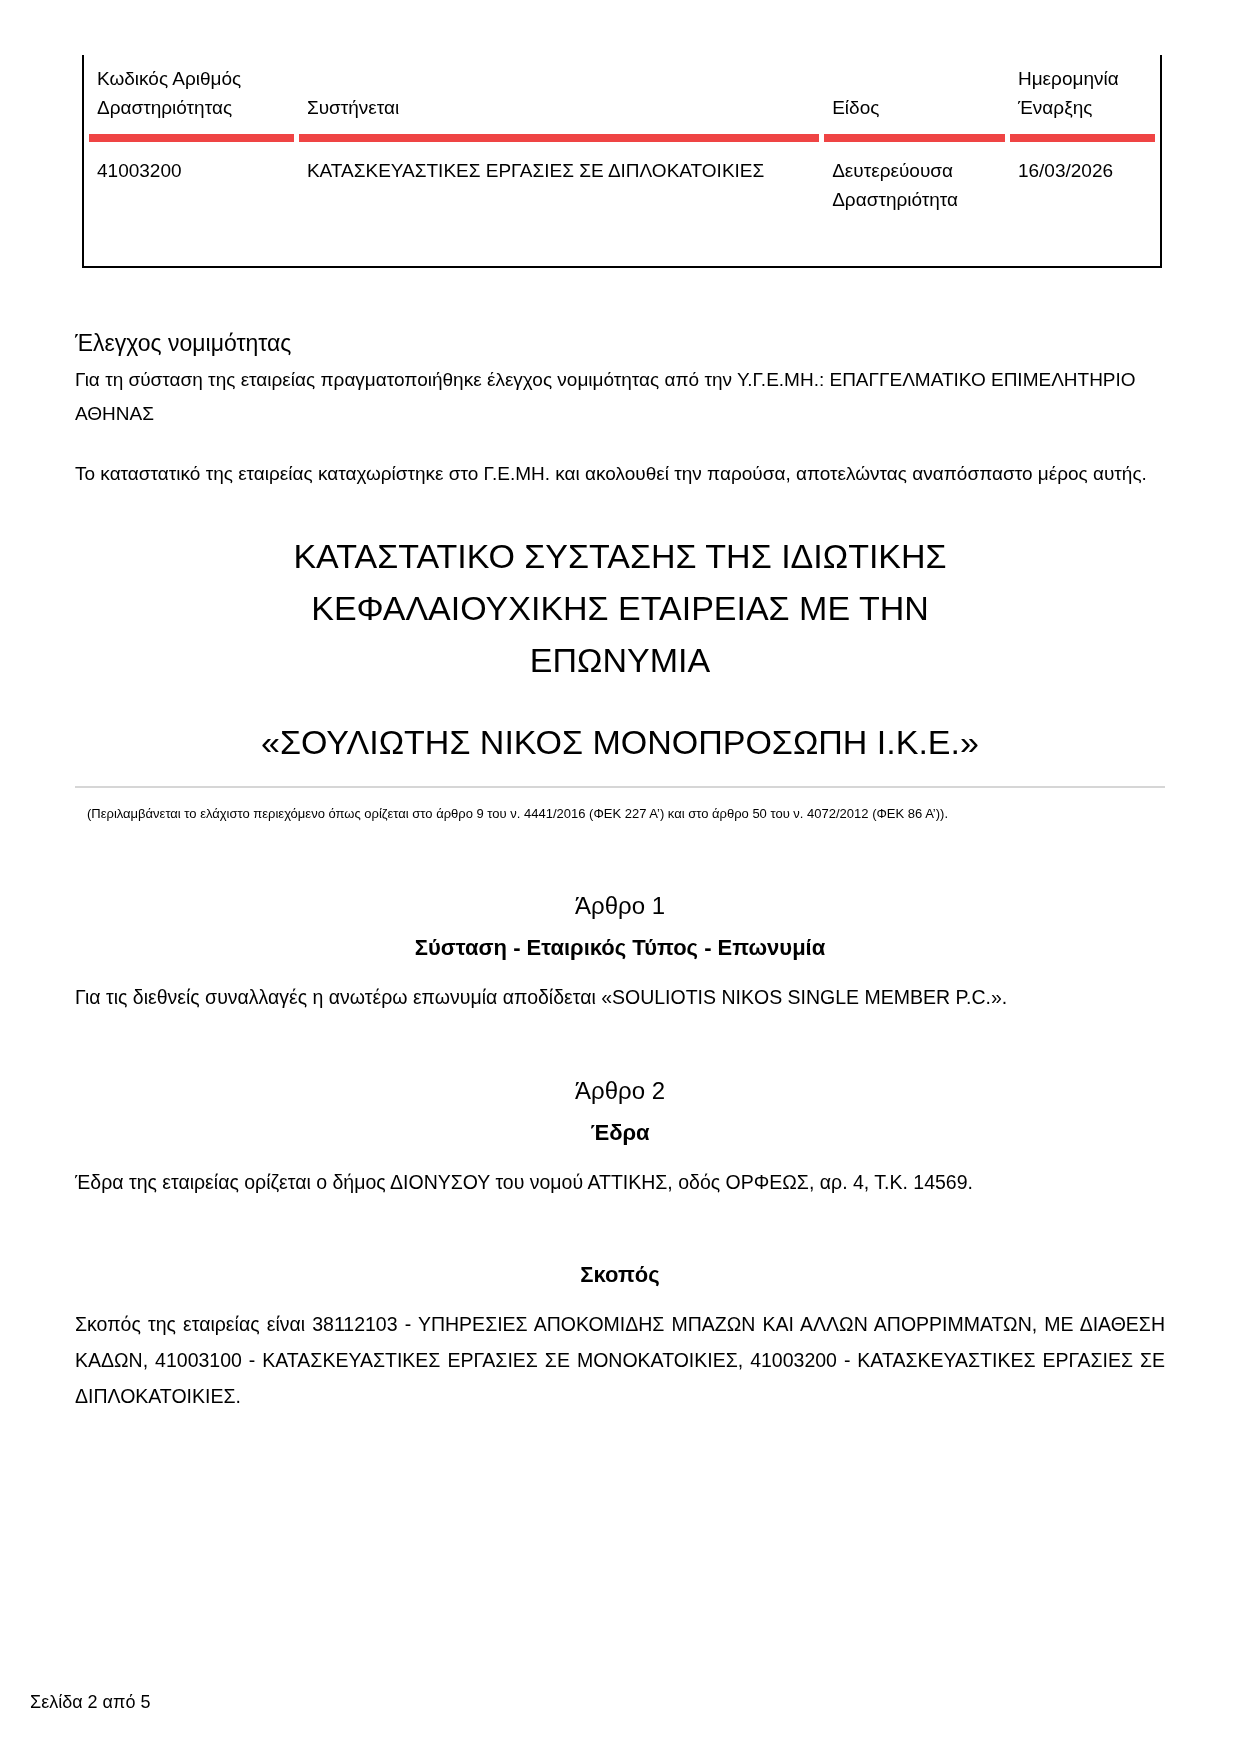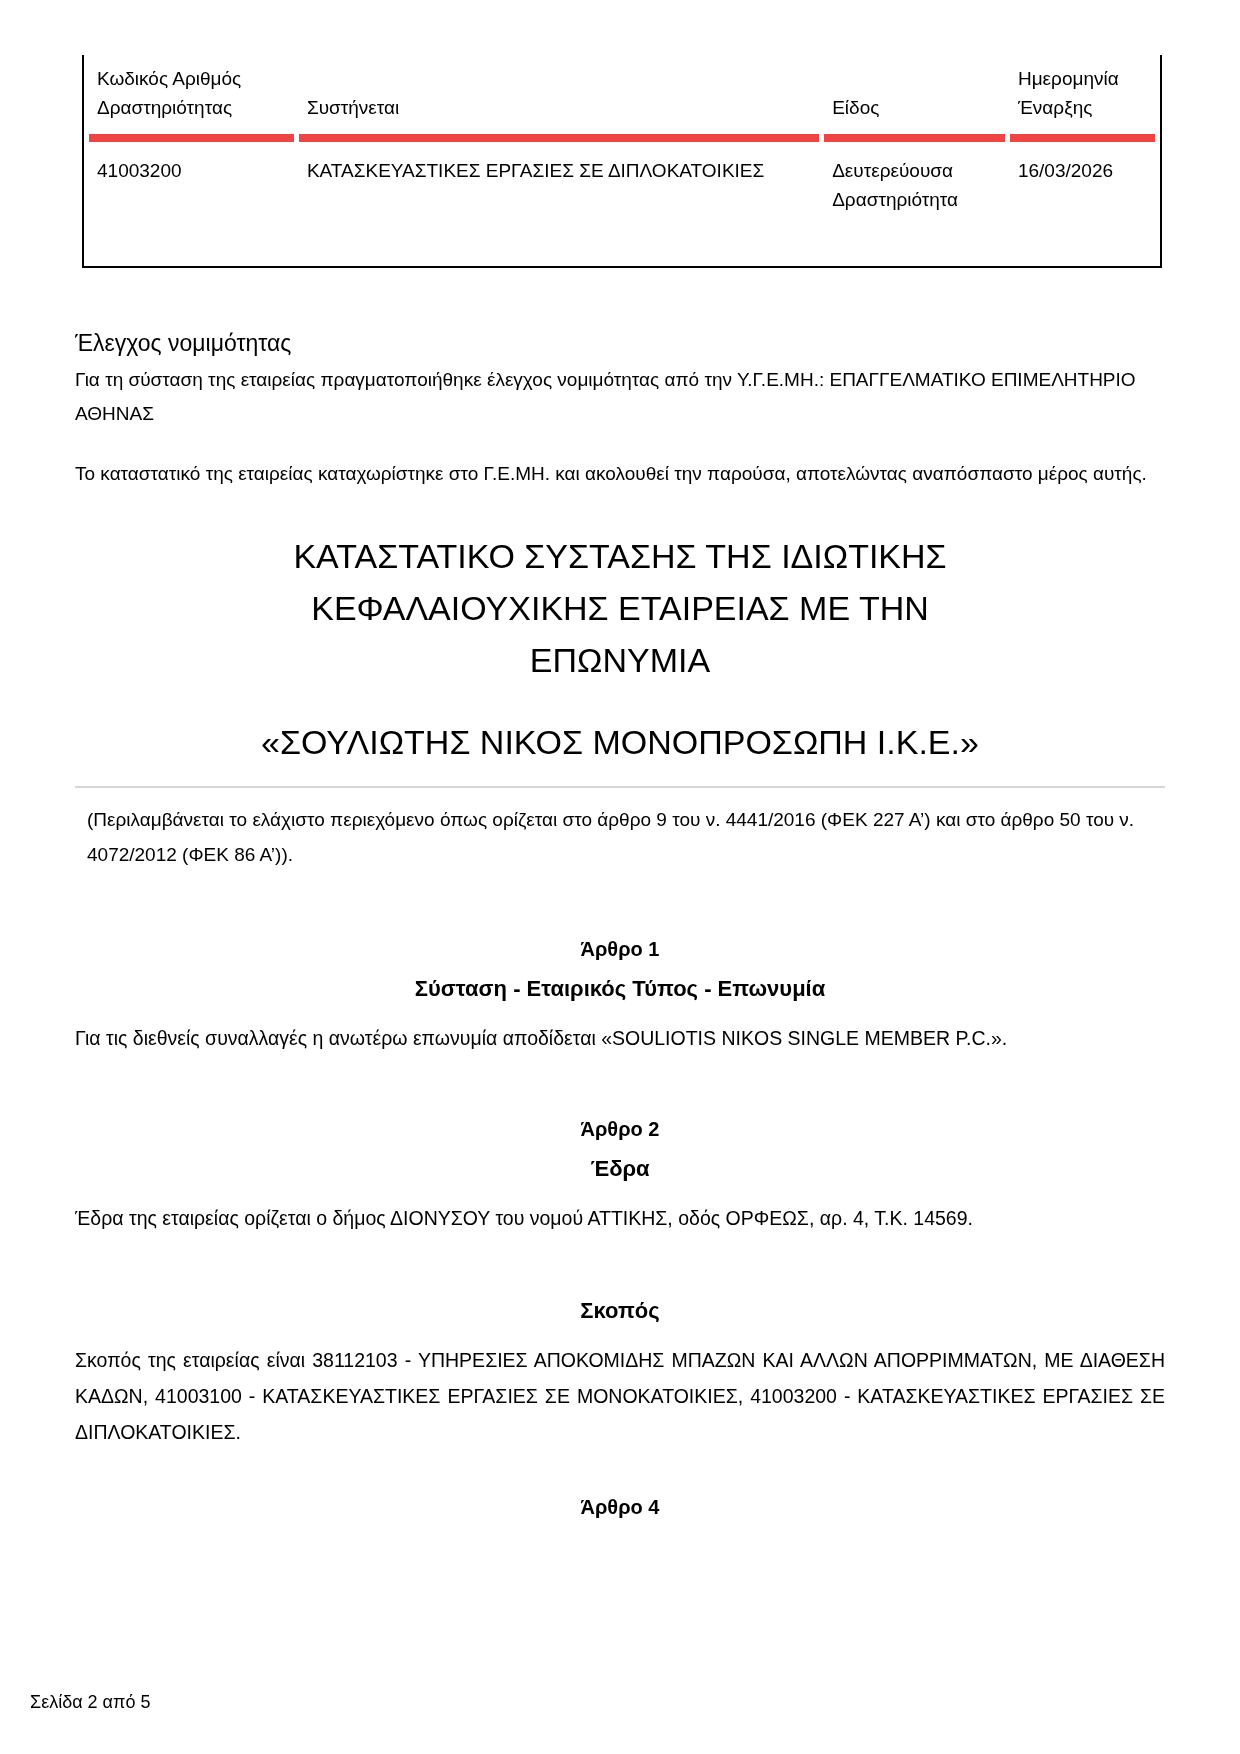--- a/index.html
+++ b/index.html
@@ -73,28 +73,28 @@
     line-height: 52px;
   }
   .title-divider {
     margin-top: 18px;
     border: 0;
     border-top: 2px solid #d6d6d6;
     height: 0;
   }
   .statute-note {
     margin: 14px 0 0 12px;
-    font-size: 19px;
+    font-size: 13px;
     line-height: 1.85;
   }
 
   .article-heading {
     text-align: center;
-    font-size: 20px;
-    font-weight: 700;
+    font-size: 24px;
+    font-weight: 400;
   }
   .article-subtitle {
     margin-top: 15px;
     text-align: center;
     font-size: 22px;
     font-weight: 700;
   }
   .article-par {
     margin-top: 18px;
     font-size: 19.5px;
@@ -174,21 +174,18 @@
       <h4 class="article-heading">Άρθρο 2</h4>
       <h5 class="article-subtitle">Έδρα</h5>
       <p class="article-par">Έδρα της εταιρείας ορίζεται ο δήμος ΔΙΟΝΥΣΟΥ του νομού ΑΤΤΙΚΗΣ, οδός ΟΡΦΕΩΣ, αρ. 4, Τ.Κ. 14569.</p>
     </section>
 
     <section class="article article-3">
       <h5 class="article-subtitle">Σκοπός</h5>
       <p class="article-par">Σκοπός της εταιρείας είναι 38112103 - ΥΠΗΡΕΣΙΕΣ ΑΠΟΚΟΜΙΔΗΣ ΜΠΑΖΩΝ ΚΑΙ ΑΛΛΩΝ ΑΠΟΡΡΙΜΜΑΤΩΝ, ΜΕ ΔΙΑΘΕΣΗ ΚΑΔΩΝ, 41003100 - ΚΑΤΑΣΚΕΥΑΣΤΙΚΕΣ ΕΡΓΑΣΙΕΣ ΣΕ ΜΟΝΟΚΑΤΟΙΚΙΕΣ, 41003200 - ΚΑΤΑΣΚΕΥΑΣΤΙΚΕΣ ΕΡΓΑΣΙΕΣ ΣΕ ΔΙΠΛΟΚΑΤΟΙΚΙΕΣ.</p>
     </section>
 
-    <section class="article article-4">
-      <h4 class="article-heading">Άρθρο 4</h4>
-    </section>
 
   </div>
 
   <div class="page-number">Σελίδα 2 από 5</div>
 
 </div>
 
 </body></html>

